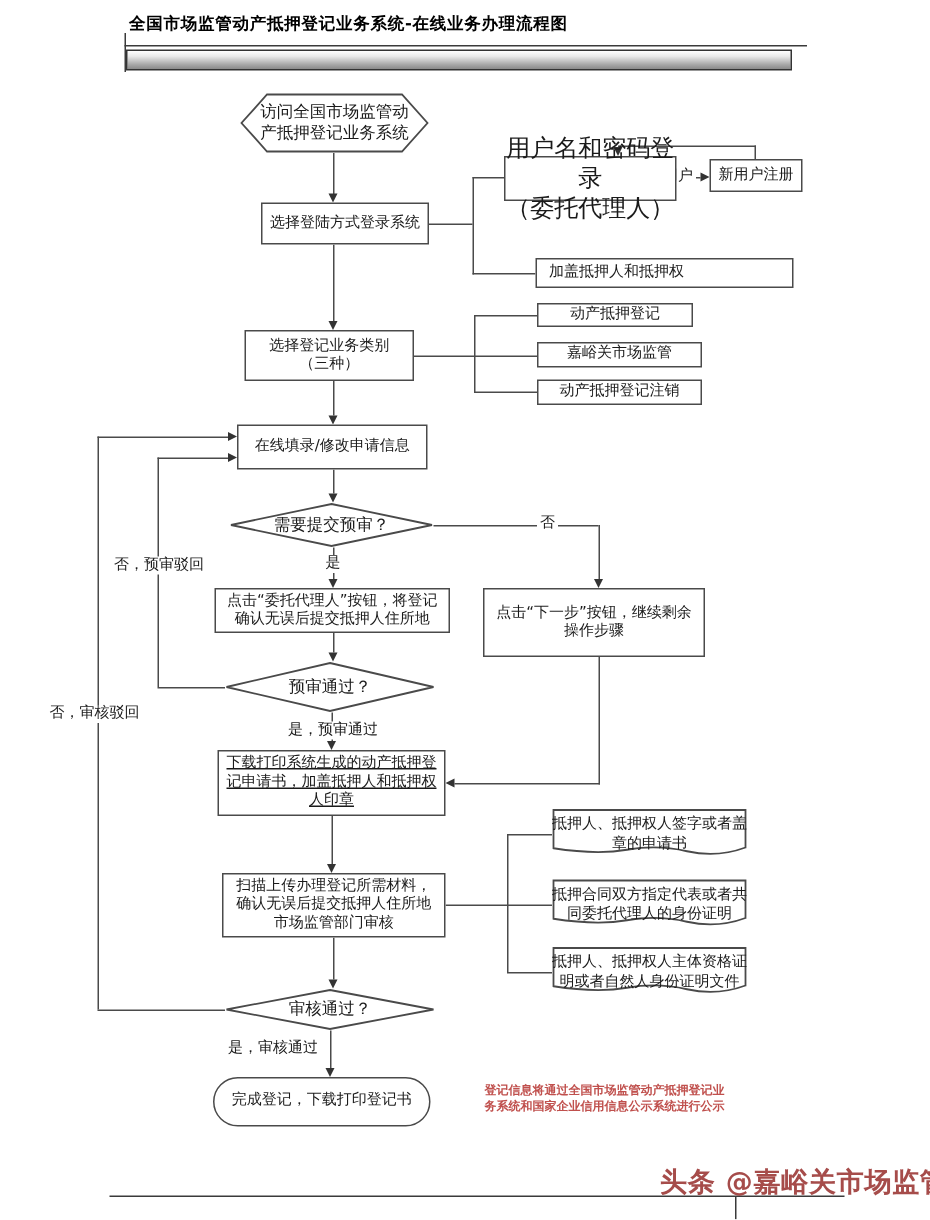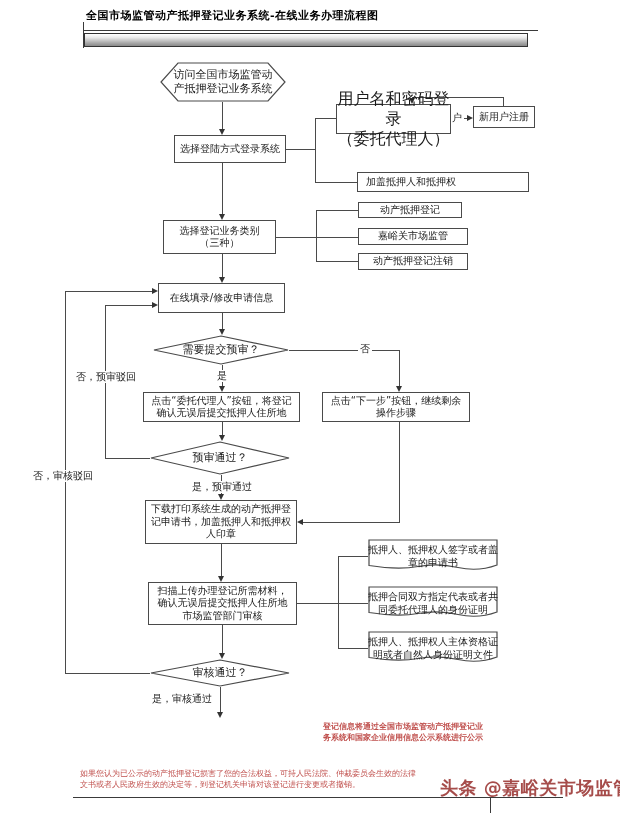--- a/index.html
+++ b/index.html
@@ -172,35 +172,35 @@
     <div class="overlay">
         <span>需要提交预审？</span>
       </div>
   </div>
 
   <div class="node" style="left:143px;top:392px;width:157px;height:30px;">
     <span>点击“委托代理人”按钮，将登记</span>
     <span>确认无误后提交抵押人住所地</span>
   </div>
 
-  <div class="node" style="left:322px;top:392px;width:148px;height:30px;">
+  <div class="node" style="left:322px;top:392px;width:148px;height:46px;">
     <span>点击“下一步”按钮，继续剩余</span>
     <span>操作步骤</span>
   </div>
 
   <div class="shape" style="left:150px;top:441px;width:140px;height:34px;">
     <svg width="140" height="34">
         <polygon class="sh" points="70,1 139,17 70,33 1,17"></polygon>
       </svg>
     <div class="overlay">
         <span>预审通过？</span>
       </div>
   </div>
 
-  <div class="node" style="left:145px;top:500px;width:152px;height:44px;">
+  <div class="node" style="left:145px;top:500px;width:152px;height:44px;text-decoration:underline;">
     <span>下载打印系统生成的动产抵押登</span>
     <span>记申请书，加盖抵押人和抵押权</span>
     <span>人印章</span>
   </div>
 
   <div class="shape" style="left:368px;top:539px;width:130px;height:34px;">
     <svg width="130" height="34">
         <path class="sh" d="M1,1 L129,1 L129,26 Q110,33 90,28.5 Q70,24 50,27.5 Q30,31 1,26.5 Z"></path>
       </svg>
     <div class="overlay docfont">
@@ -235,27 +235,26 @@
 
   <div class="shape" style="left:150px;top:659px;width:140px;height:28px;">
     <svg width="140" height="28">
         <polygon class="sh" points="70,1 139,14 70,27 1,14"></polygon>
       </svg>
     <div class="overlay">
         <span>审核通过？</span>
       </div>
   </div>
 
+  <div class="node stadium" style="left:142px;top:718px;width:145px;height:33px;">
+    <span>完成登记，下载打印登记书</span>
+  </div>
 
   <div class="rednote" style="left:323px;top:721px;font-weight:bold;">
     <div>登记信息将通过全国市场监管动产抵押登记业</div>
     <div>务系统和国家企业信用信息公示系统进行公示</div>
   </div>
-  <div class="rednote" style="left:80px;top:768px;">
-    <div>如果您认为已公示的动产抵押登记损害了您的合法权益，可持人民法院、仲裁委员会生效的法律</div>
-    <div>文书或者人民政府生效的决定等，到登记机关申请对该登记进行变更或者撤销。</div>
-  </div>
 
   <div class="rule" style="left:73px;top:797px;width:490px;height:1px;"></div>
   <div class="watermark">头条 @嘉峪关市场监管</div>
   <div class="rule" style="left:490px;top:798px;width:1px;height:15px;"></div>
 
 </div>
 
 </body></html>

